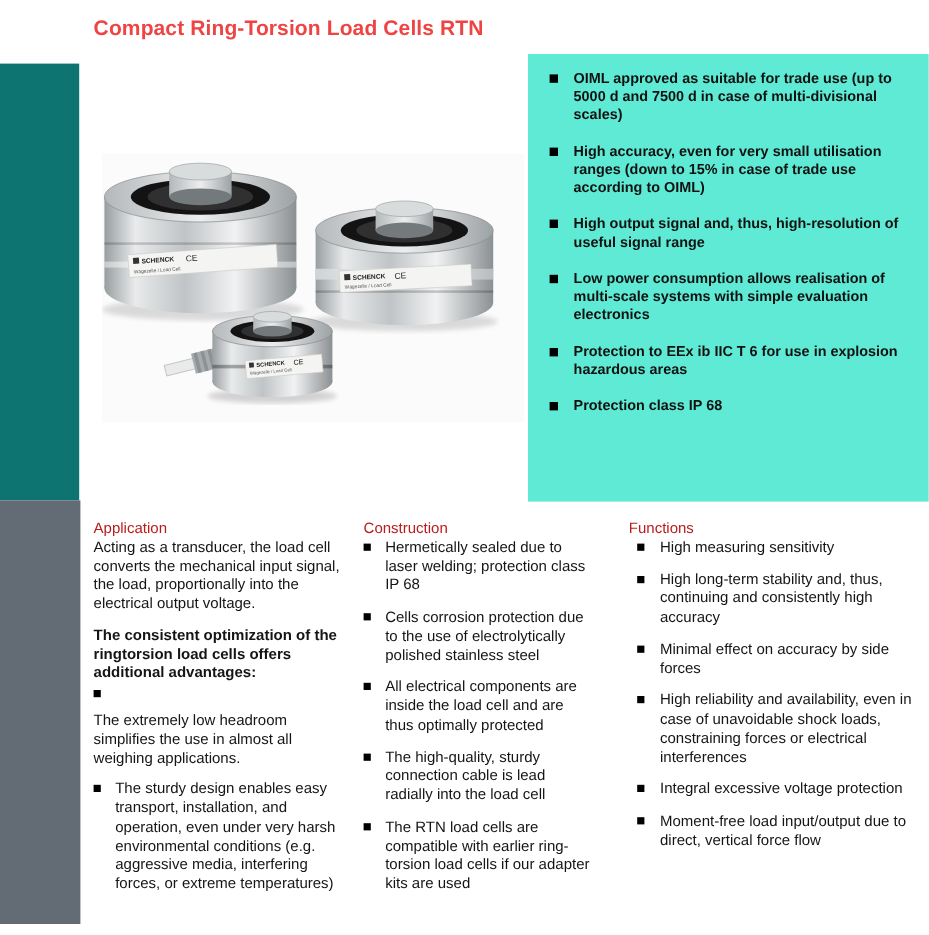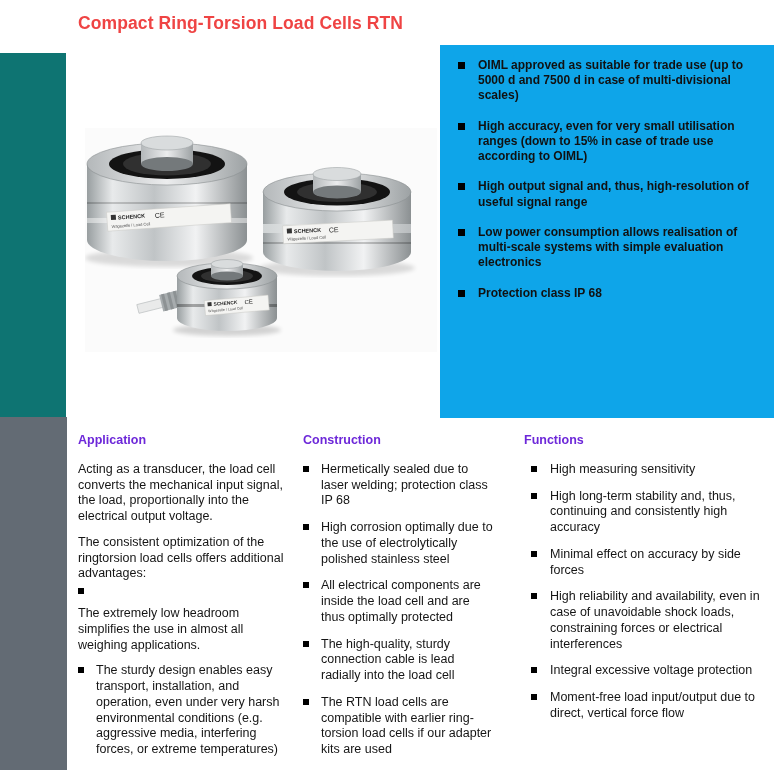--- a/index.html
+++ b/index.html
@@ -10,34 +10,34 @@
   }
   .page-title {
     position: absolute; left: 78px; top: 13px;
     font-size: 17.5px; font-weight: bold; color: #ef4444; letter-spacing: .1px;
   }
   .teal-bar  { position: absolute; left: 0; top: 53px;  width: 66px; height: 364px; background: #0e7472; }
   .gray-bar  { position: absolute; left: 0; top: 417px; width: 67px; height: 353px; background: #636b74; }
 
   .feature-panel {
     position: absolute; left: 440px; top: 45px; width: 334px; height: 373px;
-    background: #0ea5e9; padding: 13px 8px 0 18px;
+    background: #5eead4; padding: 13px 8px 0 18px;
   }
   .feature-item { display: flex; gap: 13px; margin-bottom: 15px; }
   .feature-item .txt { font-size: 12px; font-weight: bold; line-height: 1.27; width: 288px; }
   .sq { width: 7px; height: 7px; background: #000; flex: none; margin-top: 4px; }
   .sq.small { width: 6px; height: 6px; margin-top: 4px; }
 
   .photo {
     position: absolute; left: 85px; top: 128px; width: 352px; height: 224px;
     background: #fbfbfb;
   }
 
   .col { position: absolute; top: 433px; font-size: 12.5px; line-height: 1.26; color: #151515; }
-  .col h3 { font-size: 12.5px; font-weight: bold; color: #6d28d9; margin-bottom: 13px; }
+  .col h3 { font-size: 12.5px; font-weight: normal; color: #b91c1c; }
   .col p  { margin-bottom: 10px; }
   .col-application  { left: 78px;  width: 216px; }
   .col-construction { left: 303px; width: 190px; }
   .col-functions    { left: 524px; width: 240px; }
   .li { display: flex; gap: 12px; margin-bottom: 11px; }
   .li .txt { flex: 1; }
   .col-application .li { margin-bottom: 10px; }
   .col-application .li:first-of-type { margin-top: 0; flex-direction: column; }
   .col-functions .li { gap: 13px; padding-left: 7px; justify-content: space-between; }
 </style>
@@ -58,20 +58,24 @@
     <span class="sq"></span>
     <span class="txt">High accuracy, even for very small utilisation ranges (down to 15% in case of trade use according to OIML)</span>
   </div>
   <div class="feature-item">
     <span class="sq"></span>
     <span class="txt">High output signal and, thus, high-resolution of useful signal range</span>
   </div>
   <div class="feature-item">
     <span class="sq"></span>
     <span class="txt">Low power consumption allows realisation of multi-scale systems with simple evaluation electronics</span>
+  </div>
+  <div class="feature-item">
+    <span class="sq"></span>
+    <span class="txt">Protection to EEx ib IIC T 6 for use in explosion hazardous areas</span>
   </div>
   <div class="feature-item">
     <span class="sq"></span>
     <span class="txt">Protection class IP 68</span>
   </div>
 </div>
 
 <div class="photo">
   <svg width="352" height="224" viewBox="0 0 352 224">
     <defs>
@@ -165,40 +169,40 @@
         <text x="160" y="177" font-size="6" fill="#222">CE</text>
         <text x="123" y="182" font-size="3.6" fill="#555">Wägezelle / Load Cell</text>
       </g>
     </g>
   </svg>
 </div>
 
 <div class="col col-application">
   <h3>Application</h3>
   <p>Acting as a transducer, the load cell converts the mechanical input signal, the load, proportionally into the electrical output voltage.</p>
-  <p style="margin-bottom:2px;">The consistent optimization of the ringtorsion load cells offers additional advantages:</p>
+  <p style="margin-bottom:2px;font-weight:bold;">The consistent optimization of the ringtorsion load cells offers additional advantages:</p>
   <div class="li">
     <span class="sq small"></span>
     <span class="txt">The extremely low headroom simplifies the use in almost all weighing applications.</span>
   </div>
   <div class="li">
     <span class="sq small"></span>
     <span class="txt">The sturdy design enables easy transport, installation, and operation, even under very harsh environmental conditions (e.g. aggressive media, interfering forces, or extreme temperatures)</span>
   </div>
 </div>
 
 <div class="col col-construction">
   <h3>Construction</h3>
   <div class="li">
     <span class="sq small"></span>
     <span class="txt">Hermetically sealed due to laser welding; protection class IP 68</span>
   </div>
   <div class="li">
     <span class="sq small"></span>
-    <span class="txt">High corrosion optimally due to the use of electrolytically polished stainless steel</span>
+    <span class="txt">Cells corrosion protection due to the use of electrolytically polished stainless steel</span>
   </div>
   <div class="li">
     <span class="sq small"></span>
     <span class="txt">All electrical components are inside the load cell and are thus optimally protected</span>
   </div>
   <div class="li">
     <span class="sq small"></span>
     <span class="txt">The high-quality, sturdy connection cable is lead radially into the load cell</span>
   </div>
   <div class="li">

